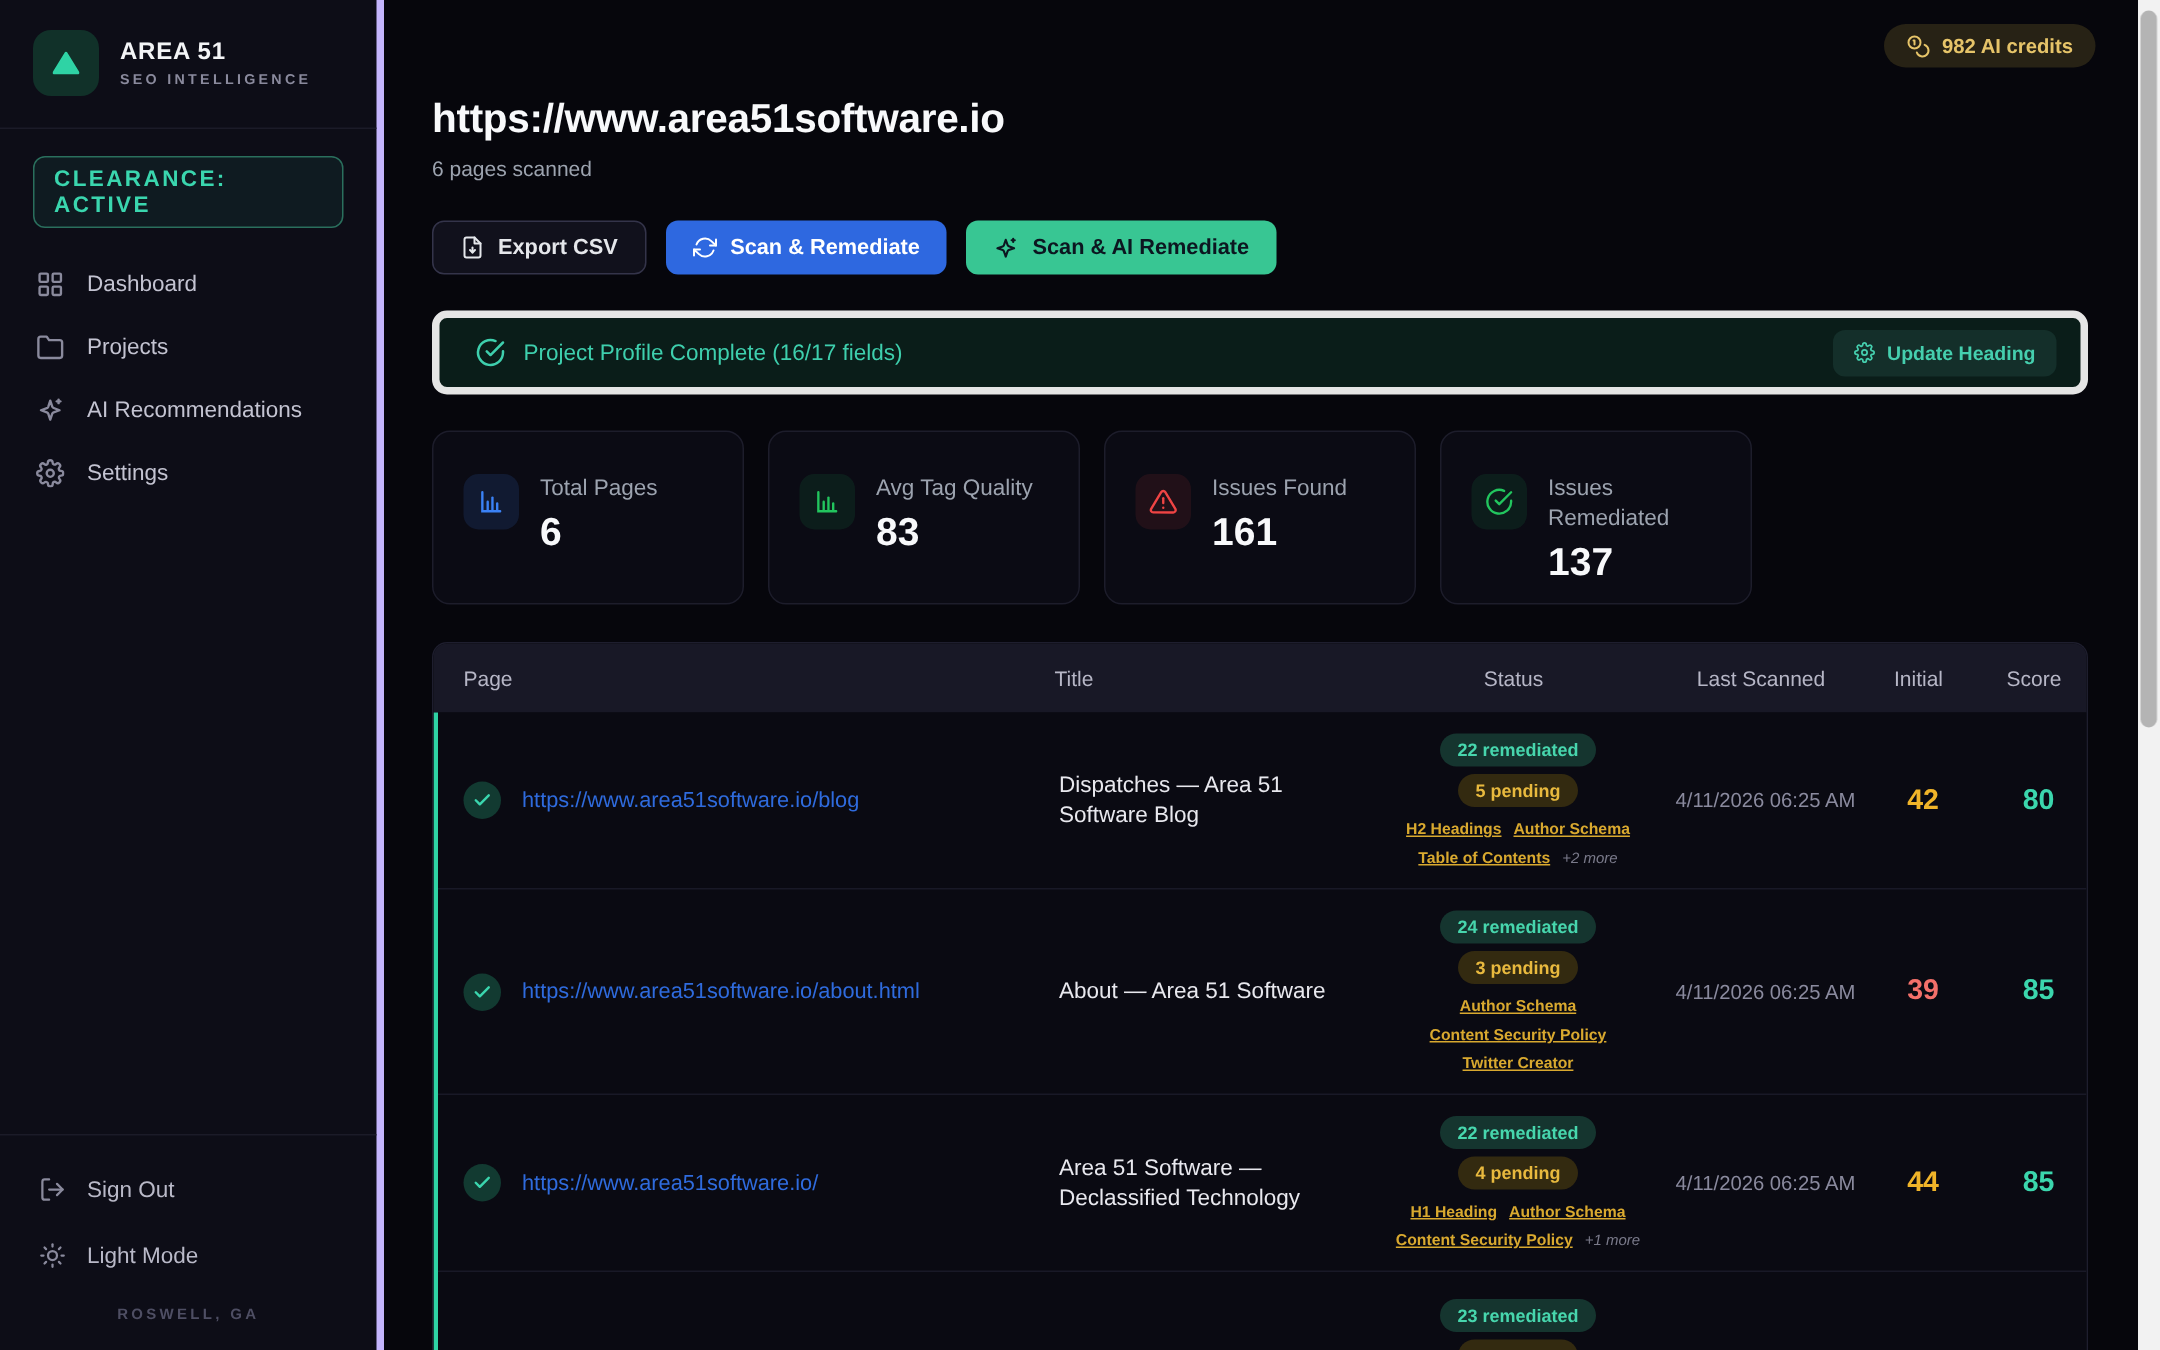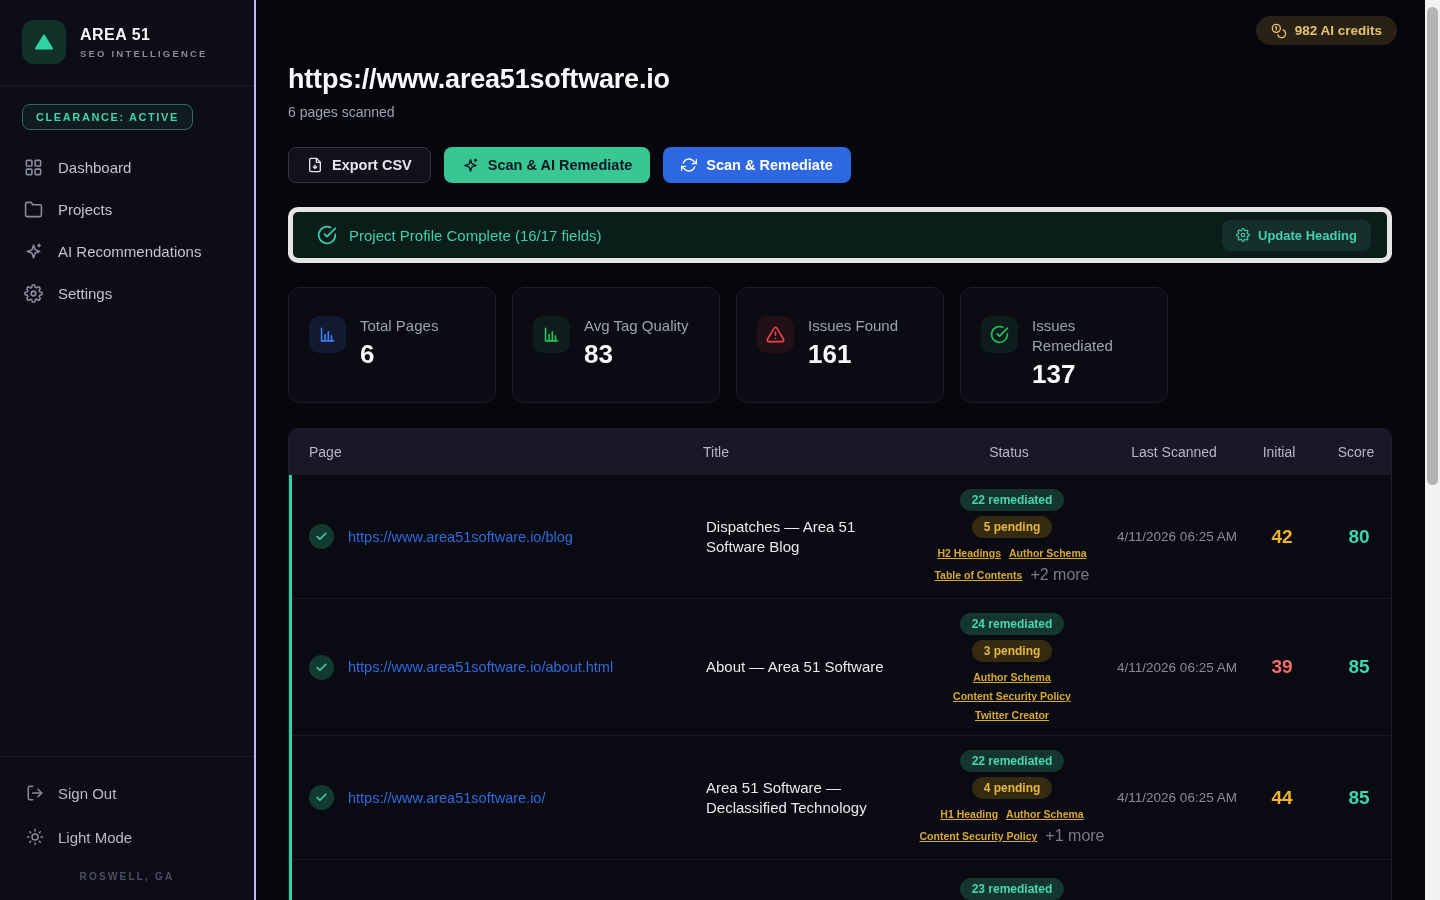--- a/index.html
+++ b/index.html
@@ -6,35 +6,35 @@
   html,body { width:1440px; height:900px; overflow:hidden; }
   body {
     font-family:"Liberation Sans","DejaVu Sans",sans-serif;
     background:#06060c; color:#e5e7eb; position:relative;
   }
   svg { display:block; }
 
   
   .sidebar {
     position:fixed; left:0; top:0; width:256px; height:900px;
-    background:#0d0d17; border-right:2px solid #c4b5fd;
+    background:#0d0d17; border-right:5px solid #c4b5fd;
     display:flex; flex-direction:column;
   }
   .brand { display:flex; align-items:center; gap:14px; padding:20px 22px 21px 22px; }
   .logo-box {
     width:44px; height:44px; border-radius:12px; background:#113129;
     display:flex; align-items:center; justify-content:center;
   }
   .brand-name { font-size:16px; font-weight:700; color:#f3f4f6; letter-spacing:.5px; }
   .brand-tag { font-size:9.5px; font-weight:700; color:#8a8a9d; letter-spacing:2.2px; margin-top:4px; }
   .side-div { border-top:1px solid #1b1b28; }
   .clearance {
     margin:18px 22px 10px 22px; display:inline-block; align-self:flex-start;
     border:1px solid #2a6f5d; background:rgba(45,212,168,0.07); color:#3ad6ae;
-    font-size:11px; font-weight:700; letter-spacing:1.6px;
+    font-size:15px; font-weight:700; letter-spacing:1.6px;
     padding:6px 13px; border-radius:8px;
   }
   .nav { display:flex; flex-direction:column; margin-top:6px; }
   .nav-item {
     display:flex; align-items:center; gap:15px; padding:10px 24px;
     color:#c3c3d1; font-size:15px; cursor:pointer; height:42px;
   }
   .nav-item .ic { color:#8a8a9d; }
   .side-spacer { flex:1; }
   .side-footer { border-top:1px solid #1b1b28; padding:14px 0 18px 0; }
@@ -118,21 +118,21 @@
   .pill {
     border-radius:999px; font-size:12px; font-weight:700; padding:4px 12px; white-space:nowrap;
   }
   .pill-teal { background:#15352f; color:#47d6ad; }
   .pill-amber { background:#332a10; color:#e8b93e; margin-top:5px; }
   .issue-links {
     margin-top:9px; display:flex; flex-wrap:wrap; justify-content:center;
     column-gap:8px; row-gap:7px; align-items:center;
   }
   .issue-link { color:#d9a92f; font-size:10.5px; font-weight:600; text-decoration:underline; cursor:pointer; white-space:nowrap; }
-  .more-txt { color:#7a7a8a; font-size:16px; }
+  .more-txt { color:#7a7a8a; font-size:10px;font-style:italic; }
   .cell-date { text-align:center; color:#8a8a9e; font-size:13.5px; }
   .cell-initial { text-align:center; font-size:19px; font-weight:700; }
   .init-amber { color:#f0b429; }
   .init-red { color:#f3706a; }
   .cell-score { text-align:center; font-size:19px; font-weight:700; color:#3bd6ad; }
   .row-partial { align-items:start; }
   .row-partial .cell-status { padding-top:18px; }
   .pill-cut { width:80px; height:22px; background:#332a10; border-radius:999px; margin-top:5px; }
 
   
@@ -257,40 +257,40 @@
       <span>
         <svg width="16" height="16" viewBox="0 0 24 24" fill="none" stroke="currentColor" stroke-width="2" stroke-linecap="round" stroke-linejoin="round">
             <path d="M14 2H6a2 2 0 0 0-2 2v16a2 2 0 0 0 2 2h12a2 2 0 0 0 2-2V8z"></path>
             <polyline points="14 2 14 8 20 8"></polyline>
             <path d="M12 17v-5"></path>
             <path d="m9.5 14.5 2.5 2.5 2.5-2.5"></path>
           </svg>
       </span>
       <span>Export CSV</span>
     </button>
-    <button class="btn btn-green">
-      <span>
-        <svg width="17" height="17" viewBox="0 0 24 24" fill="none" stroke="currentColor" stroke-width="2" stroke-linecap="round" stroke-linejoin="round">
-            <path d="M12 4l1.7 4.9a2 2 0 0 0 1.2 1.2L19.8 12l-4.9 1.7a2 2 0 0 0-1.2 1.2L12 19.8l-1.7-4.9a2 2 0 0 0-1.2-1.2L4.2 12l4.9-1.7a2 2 0 0 0 1.2-1.2z"></path>
-            <path d="M19 3v3"></path>
-            <path d="M17.5 4.5h3"></path>
-          </svg>
-      </span>
-      <span>Scan &amp; AI Remediate</span>
-    </button>
     <button class="btn btn-blue">
       <span>
         <svg width="16" height="16" viewBox="0 0 24 24" fill="none" stroke="currentColor" stroke-width="2" stroke-linecap="round" stroke-linejoin="round">
             <polyline points="23 4 23 10 17 10"></polyline>
             <polyline points="1 20 1 14 7 14"></polyline>
             <path d="M3.51 9a9 9 0 0 1 14.85-3.36L23 10"></path>
             <path d="M1 14l4.64 4.36A9 9 0 0 0 20.49 15"></path>
           </svg>
       </span>
       <span>Scan &amp; Remediate</span>
+    </button>
+    <button class="btn btn-green">
+      <span>
+        <svg width="17" height="17" viewBox="0 0 24 24" fill="none" stroke="currentColor" stroke-width="2" stroke-linecap="round" stroke-linejoin="round">
+            <path d="M12 4l1.7 4.9a2 2 0 0 0 1.2 1.2L19.8 12l-4.9 1.7a2 2 0 0 0-1.2 1.2L12 19.8l-1.7-4.9a2 2 0 0 0-1.2-1.2L4.2 12l4.9-1.7a2 2 0 0 0 1.2-1.2z"></path>
+            <path d="M19 3v3"></path>
+            <path d="M17.5 4.5h3"></path>
+          </svg>
+      </span>
+      <span>Scan &amp; AI Remediate</span>
     </button>
   </div>
 
   <div class="banner">
     <div class="banner-left">
       <span>
         <svg width="20" height="20" viewBox="0 0 24 24" fill="none" stroke="#3ecfad" stroke-width="2" stroke-linecap="round" stroke-linejoin="round">
             <path d="M22 11.08V12a10 10 0 1 1-5.93-9.14"></path>
             <polyline points="22 4 12 14.01 9 11.01"></polyline>
           </svg>

